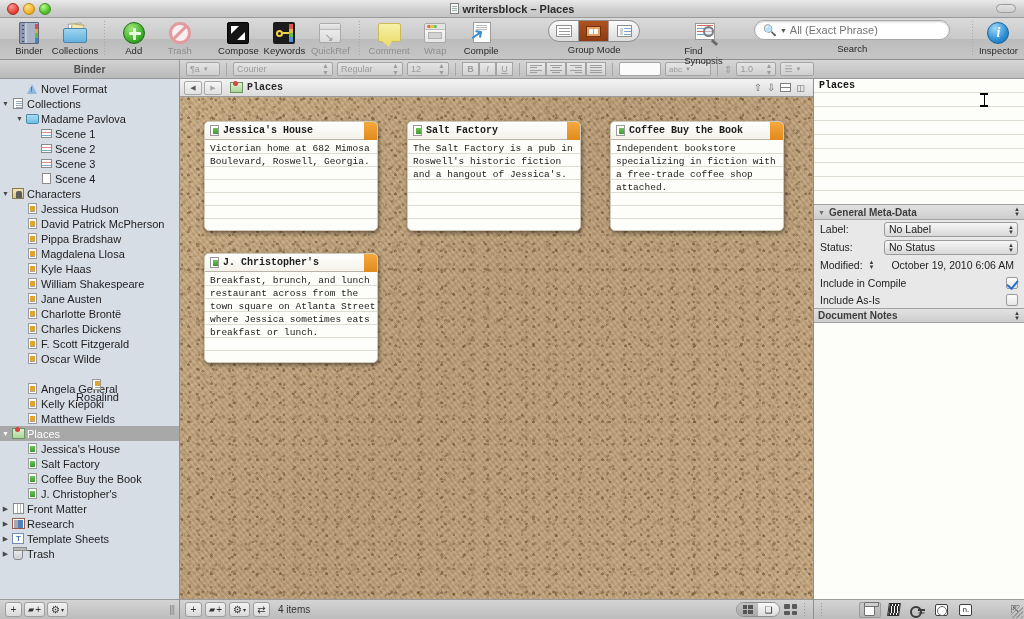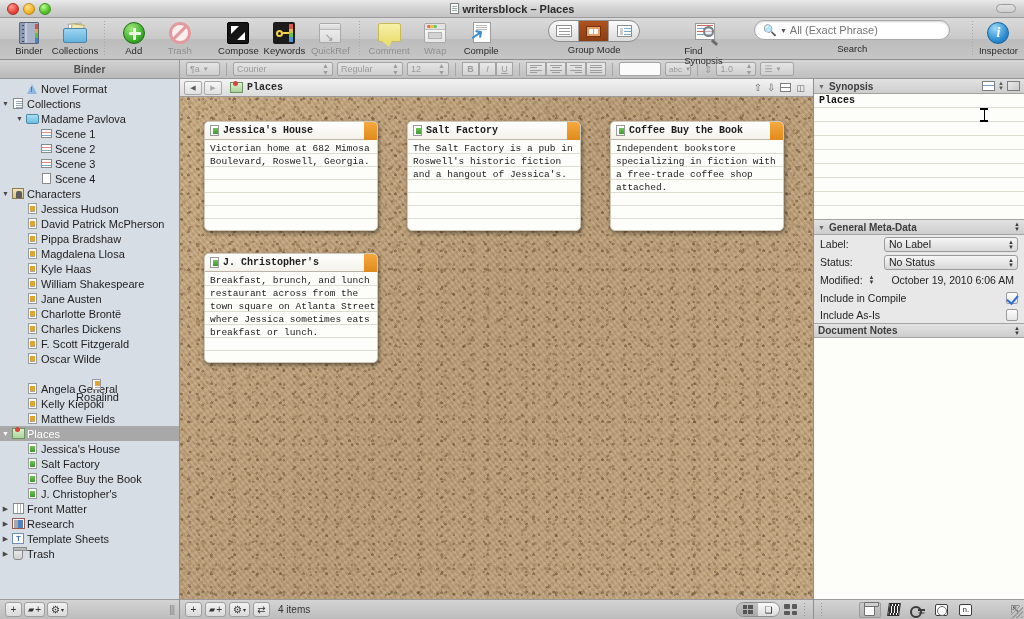--- a/index.html
+++ b/index.html
@@ -513,21 +513,21 @@
           </div>
         <div class="alnbtn">
             <i style="width:100%"></i>
             <i style="width:100%"></i>
             <i style="width:100%"></i>
             <i style="width:100%"></i>
           </div>
       </div>
       <div class="vsep"></div>
       <div style="width:42px;height:14px;border:1px solid #a4a4a4;background:#fbfbfb;border-radius:2px;"></div>
-      <div class="ctl" style="width:26px;">
+      <div class="ctl" style="width:46px;">
           <span style="font-size:8px;">abc</span>
           <span class="cv" style="font-size:6px;">▼</span>
         </div>
       <div class="vsep"></div>
       <span style="font-size:10px;color:#9a9a9a;">⇕</span>
       <div class="ctl" style="width:40px;justify-content:space-between;">
         <span>1.0</span>
           <span class="stp">▲<br>▼</span>
       </div>
       <div class="ctl" style="width:34px;">
@@ -860,29 +860,20 @@
                 <i></i>
                 <i></i>
               </span>
             </div>
           <div class="sep-dots"></div>
         </div>
       </div>
     </div>
 
     <div class="inspector">
-      <div class="ipanel-head">
-        <span class="tw">▼</span>
-        <span>Synopsis</span>
-        <span class="right">
-          <span class="mini-card"></span>
-          <span class="mini-stp">▲<br>▼</span>
-          <span class="mini-img"></span>
-        </span>
-      </div>
       <div class="synopsis">
         <span>Places</span>
         <span class="ibeam"></span>
       </div>
 
       <div class="ipanel-head">
         <span class="tw">▼</span>
         <span>General Meta-Data</span>
         <span class="right stepper">▲<br>▼</span>
       </div>

